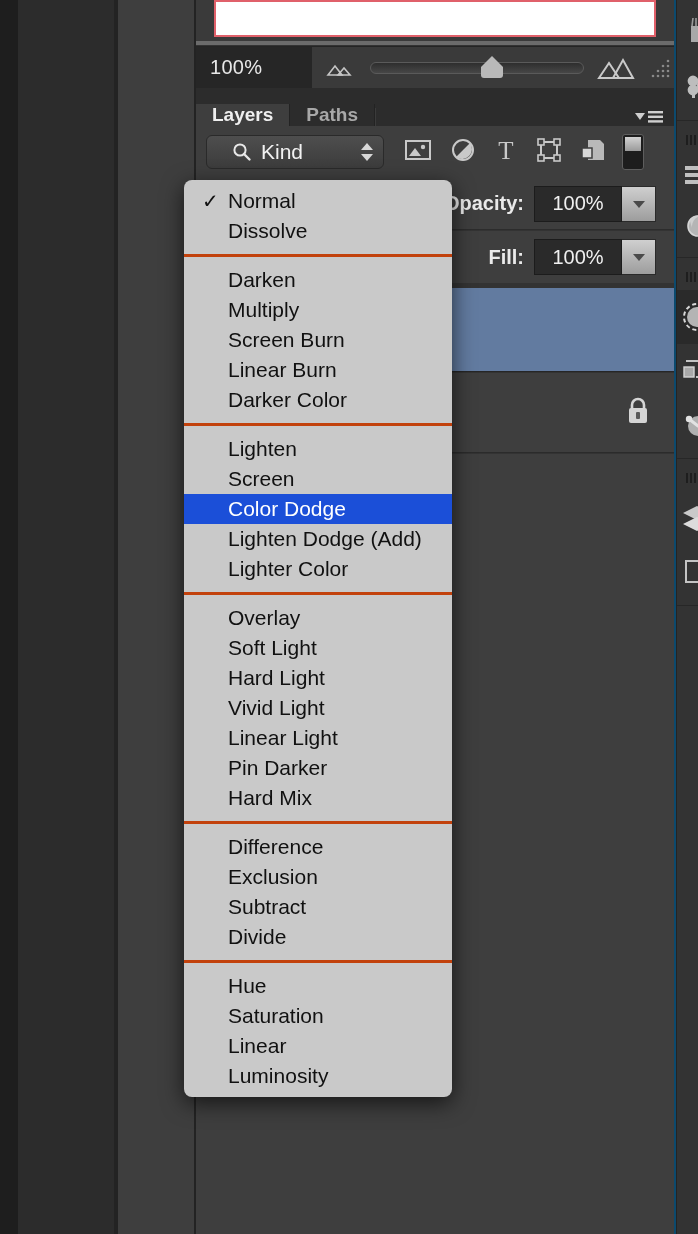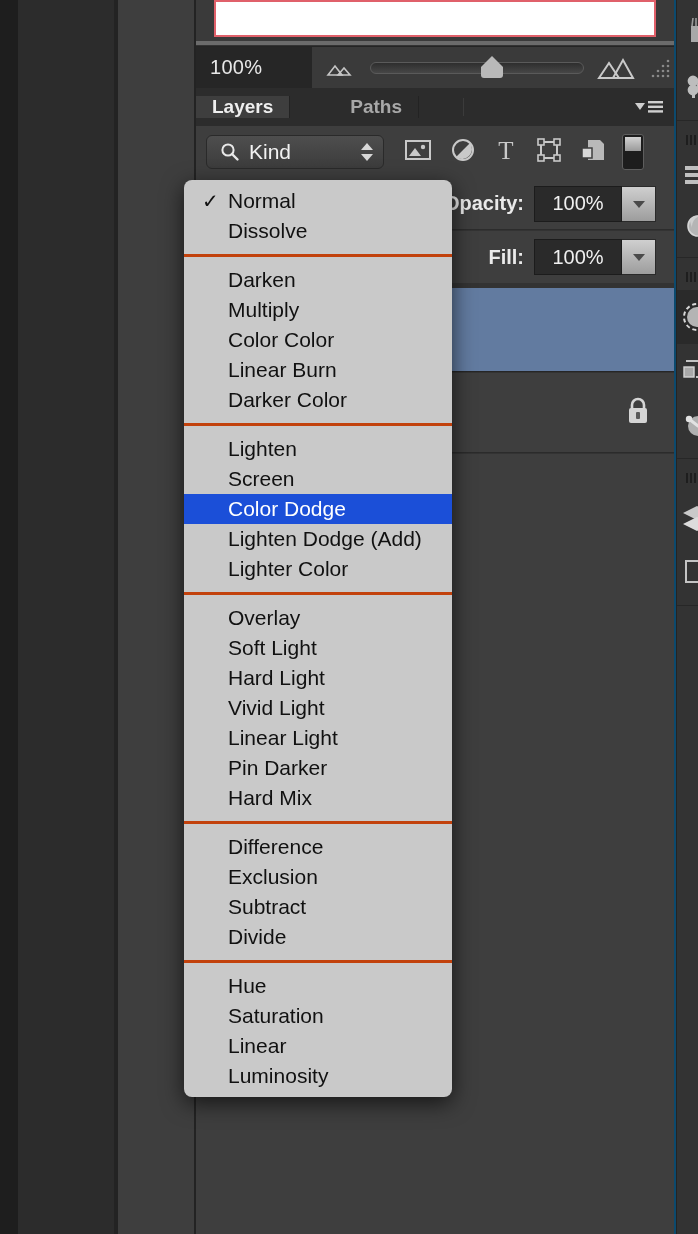--- a/index.html
+++ b/index.html
@@ -116,21 +116,21 @@
   .grip-dots {
     width: 22px; height: 26px; margin-left: 2px; margin-right: 2px;
     display: block;
   }
 
   
   .tabs-row {
     position: absolute; left: 178px; top: 88px;
     width: 478px; height: 38px;
     background: #2c2c2c;
-    display: flex; align-items: center; gap: 44px;
+    display: flex; align-items: flex-end;
   }
   .tab {
     display: flex; align-items: center;
     padding: 0 16px;
     font-size: 19px; font-weight: bold;
     color: #a8a8a8;
     background: #2c2c2c;
     border-right: 1px solid #232323;
     box-sizing: border-box;
   }
@@ -155,21 +155,21 @@
     display: flex; align-items: center;
     padding-left: 10px;
     box-sizing: border-box;
   }
   .kind-select {
     width: 178px; height: 34px;
     background: linear-gradient(#4e4e4e, #3c3c3c);
     border: 1px solid #2a2a2a;
     border-radius: 6px;
     display: flex; align-items: center;
-    padding: 0 12px;
+    padding: 0 24px;
     box-sizing: border-box;
     position: relative;
     text-align: center;
   }
   .kind-label {
     color: #f2f2f2; font-size: 21px; margin-left: 8px;
   }
   .kind-stepper {
     position: absolute; right: 8px; top: 50%;
     transform: translateY(-50%);
@@ -594,21 +594,21 @@
         <div class="menu-item">
           <span class="menu-check"></span>
           <span>Darken</span>
         </div>
         <div class="menu-item">
           <span class="menu-check"></span>
           <span>Multiply</span>
         </div>
         <div class="menu-item">
           <span class="menu-check"></span>
-          <span>Color Color</span>
+          <span>Screen Burn</span>
         </div>
         <div class="menu-item">
           <span class="menu-check"></span>
           <span>Linear Burn</span>
         </div>
         <div class="menu-item">
           <span class="menu-check"></span>
           <span>Darker Color</span>
         </div>
       </div>

